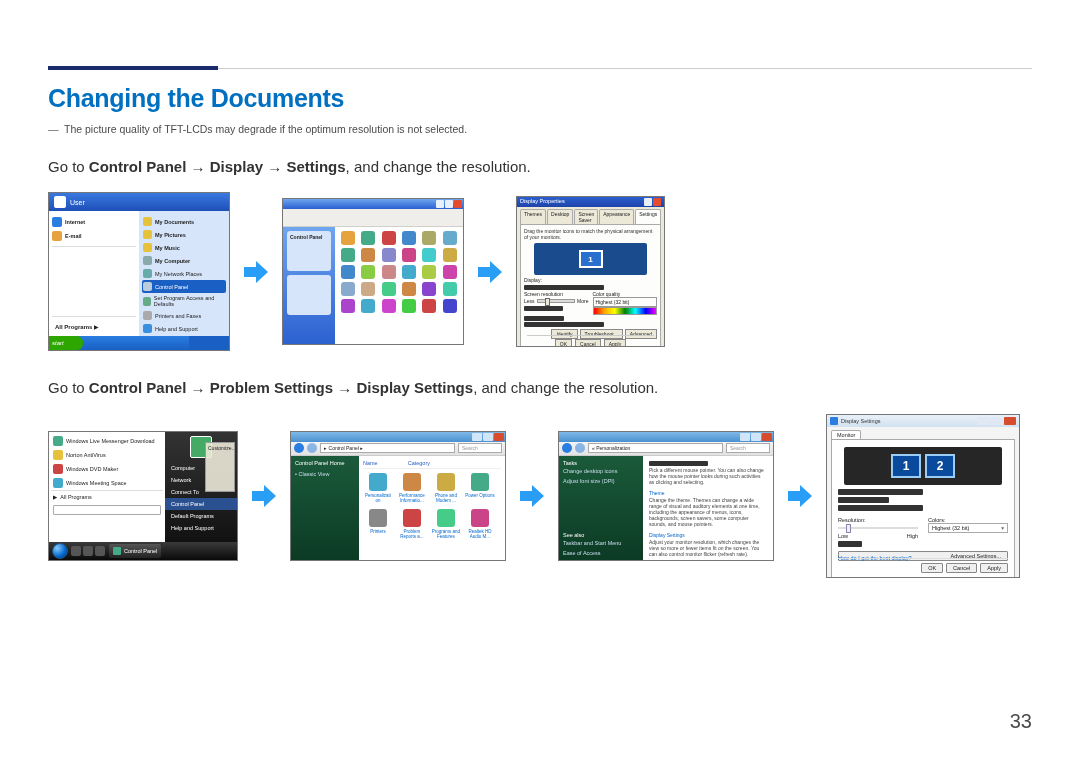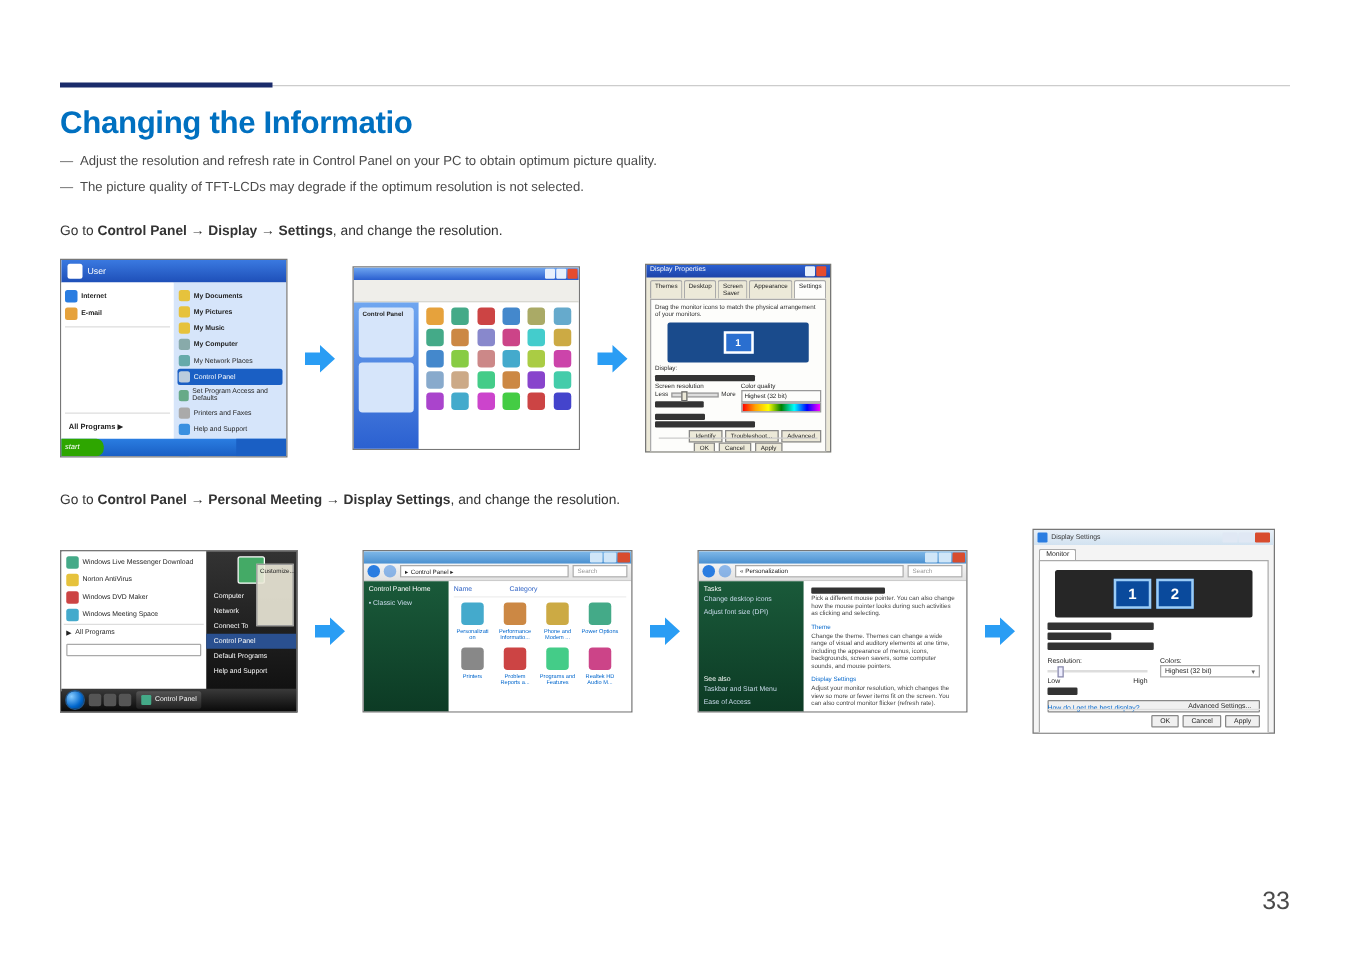--- a/index.html
+++ b/index.html
@@ -55,21 +55,21 @@
     padding-left: 16px;
     position: relative;
   }
   .note::before {
     content: "―";
     position: absolute;
     left: 0;
     color: #666;
   }
   .instruction {
-    font-size: 11px;
+    font-size: 15px;
     color: #333;
     margin-bottom: 14px;
     line-height: 1.5;
   }
   .instruction b { font-weight: 700; }
   .arrow-sep { display: inline; }
   .shot-row {
     display: flex;
     align-items: center;
     gap: 10px;
@@ -245,23 +245,22 @@
   .section { margin-bottom: 8px; }
 </style>
 </head>
 <body>
 
 <div class="header-bar"></div>
 <div class="header-accent"></div>
 
 <div class="content">
 
-  <h1>Changing the Informatio</h1>
+  <h1>Changing the Documents</h1>
   <div class="notes-block">
-    <div class="note">Adjust the resolution and refresh rate in Control Panel on your PC to obtain optimum picture quality.</div>
     <div class="note">The picture quality of TFT-LCDs may degrade if the optimum resolution is not selected.</div>
   </div>
 
   <div class="section">
     <p class="instruction">
       <span>Go to </span>
       <b>Control Panel</b>
       <span class="arrow-sep">→</span>
       <b>Display</b>
       <span class="arrow-sep">→</span>
@@ -458,21 +457,21 @@
       </div>
 
     </div>
   </div>
 
   <div class="section">
     <p class="instruction">
       <span>Go to </span>
       <b>Control Panel</b>
       <span class="arrow-sep">→</span>
-      <b>Personal Meeting</b>
+      <b>Problem Settings</b>
       <span class="arrow-sep">→</span>
       <b>Display Settings</b><span>, and change the resolution.</span>
     </p>
 
     <div class="shot-row">
 
       <div class="shot vi-start">
         <div class="cols">
           <div class="left">
             <div class="item">

